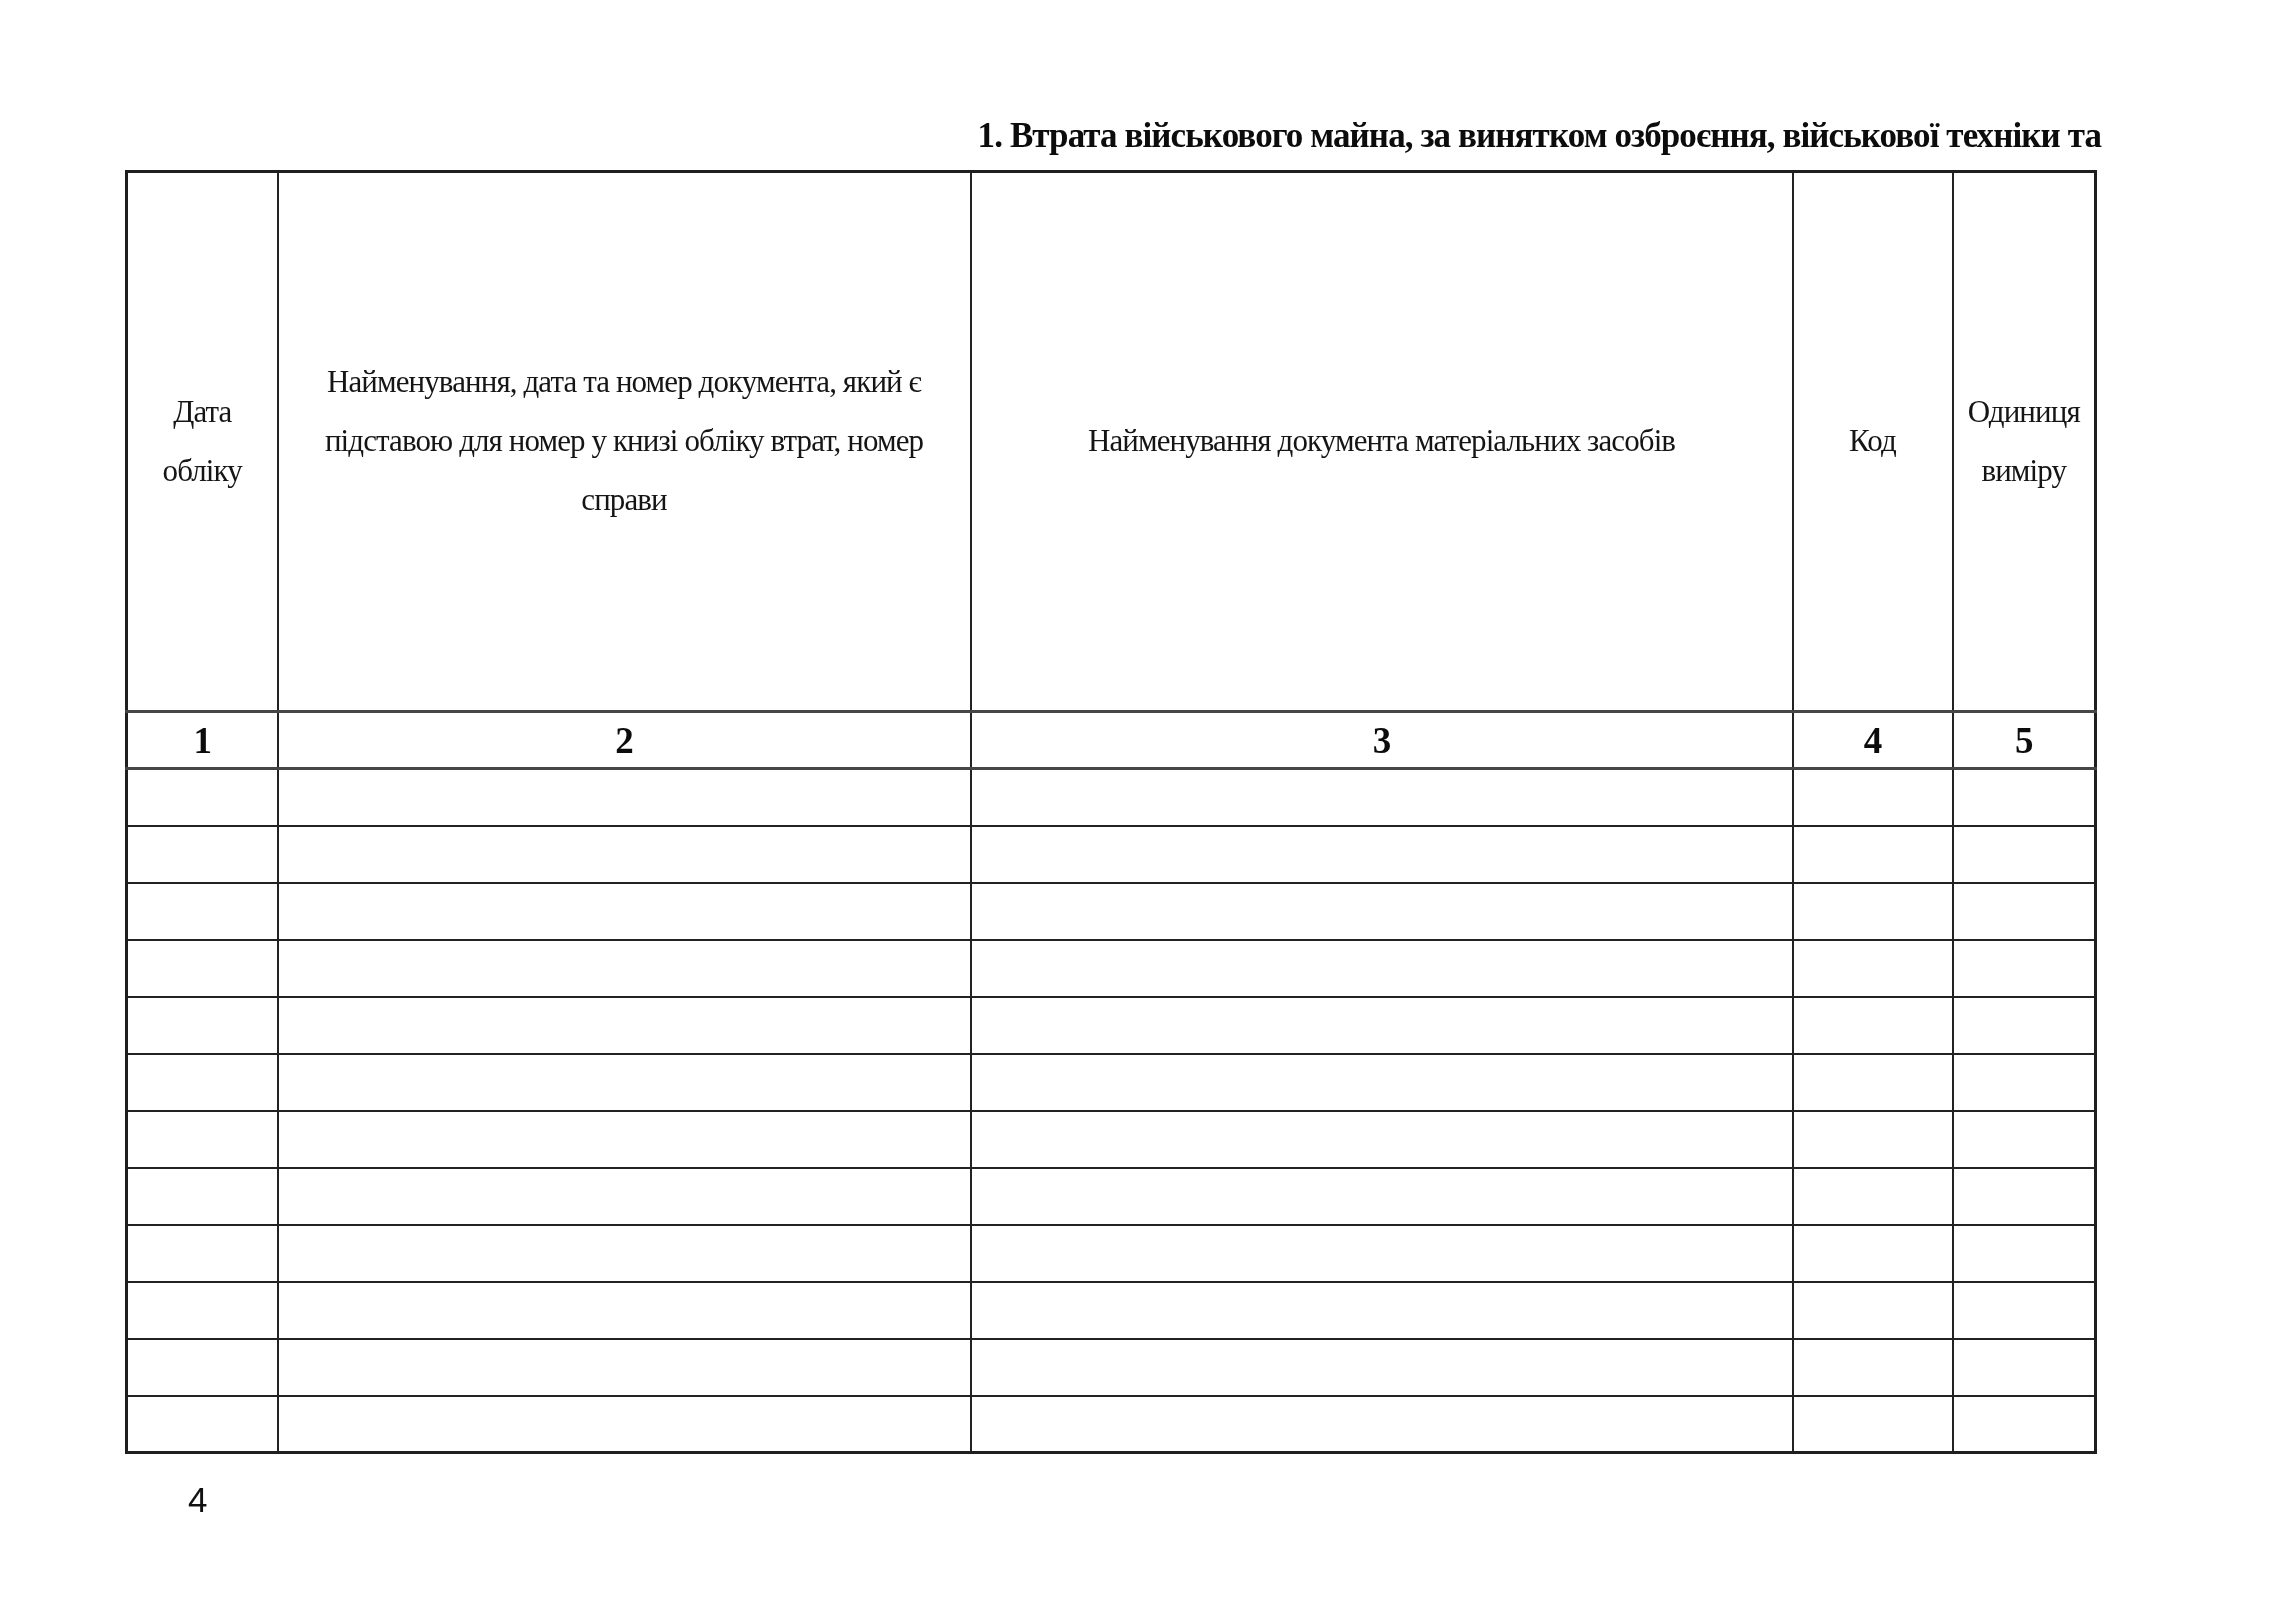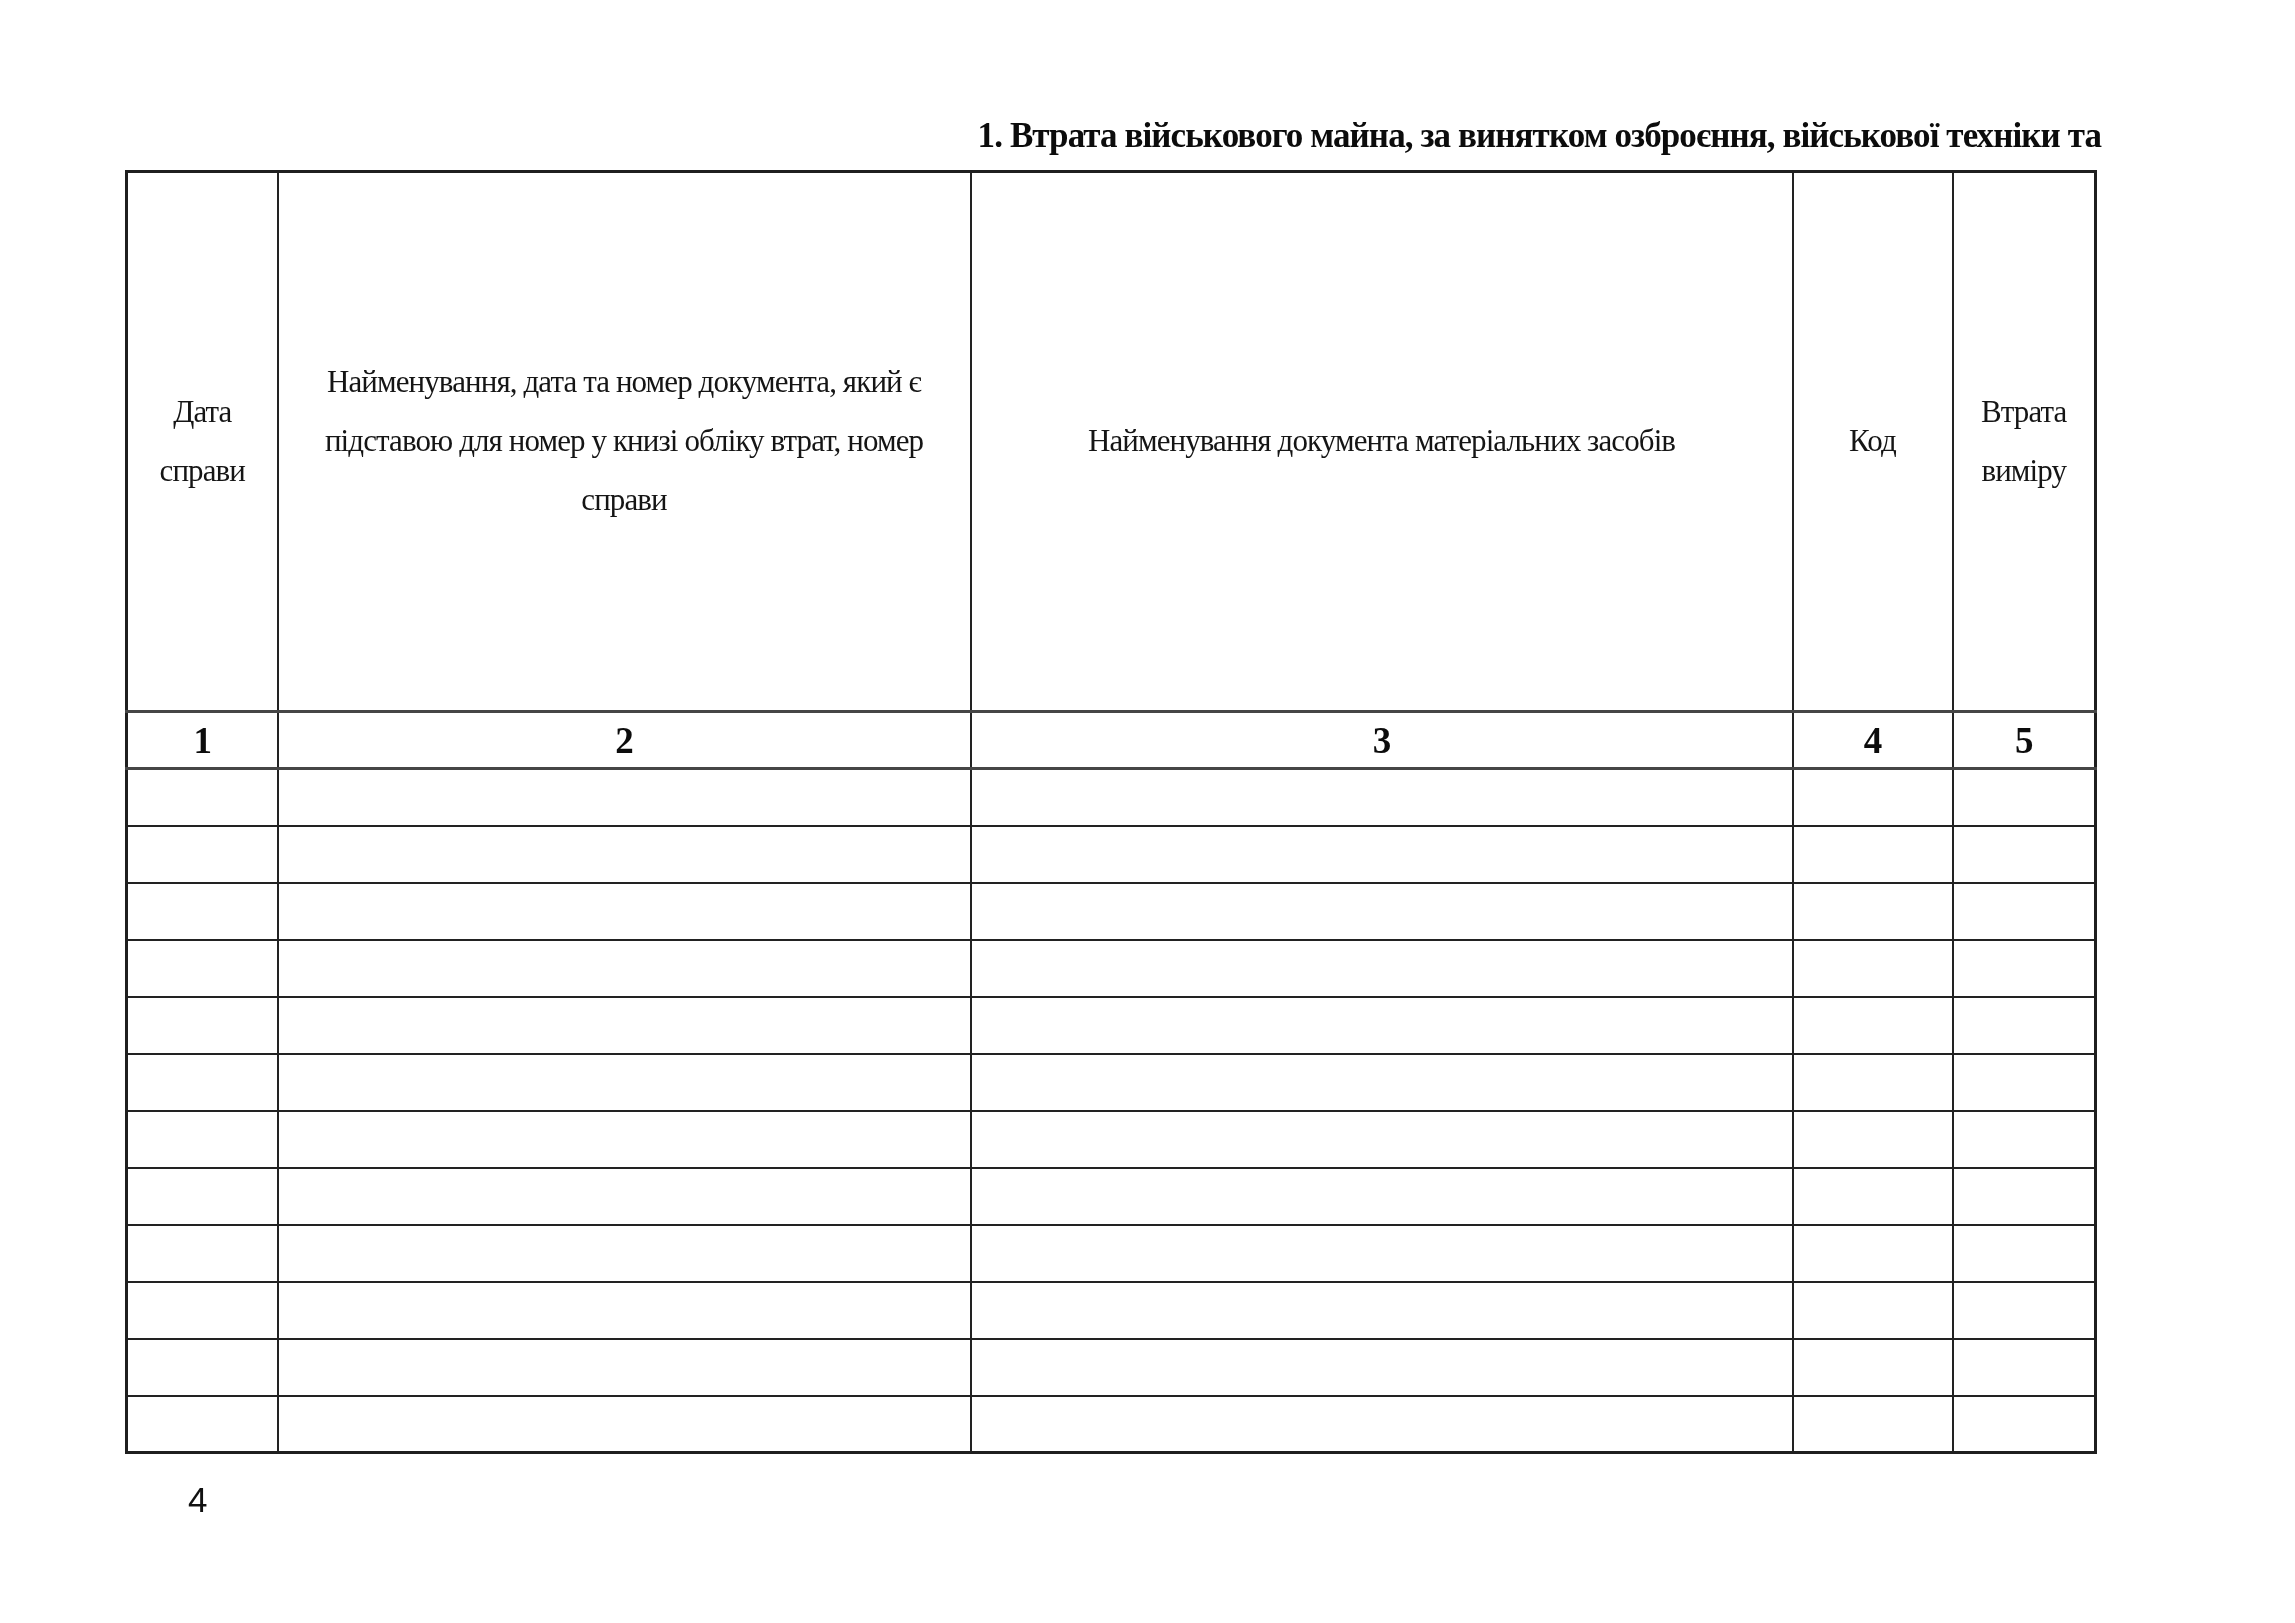--- a/index.html
+++ b/index.html
@@ -101,27 +101,27 @@
       <col style="width:151px">
       <col style="width:693px">
       <col style="width:822px">
       <col style="width:160px">
       <col style="width:143px">
     </colgroup>
 
     <thead>
       <tr class="header-row">
         <th>Дата
-справи</th>
+обліку</th>
         <th>Найменування, дата та номер документа, який є
 підставою для номер у книзі обліку втрат, номер
 справи</th>
         <th>Найменування документа матеріальних засобів</th>
         <th>Код</th>
-        <th>Втрата
+        <th>Одиниця
 виміру</th>
       </tr>
       <tr class="number-row">
         <td>1</td>
         <td>2</td>
         <td>3</td>
         <td>4</td>
         <td>5</td>
       </tr>
     </thead>

